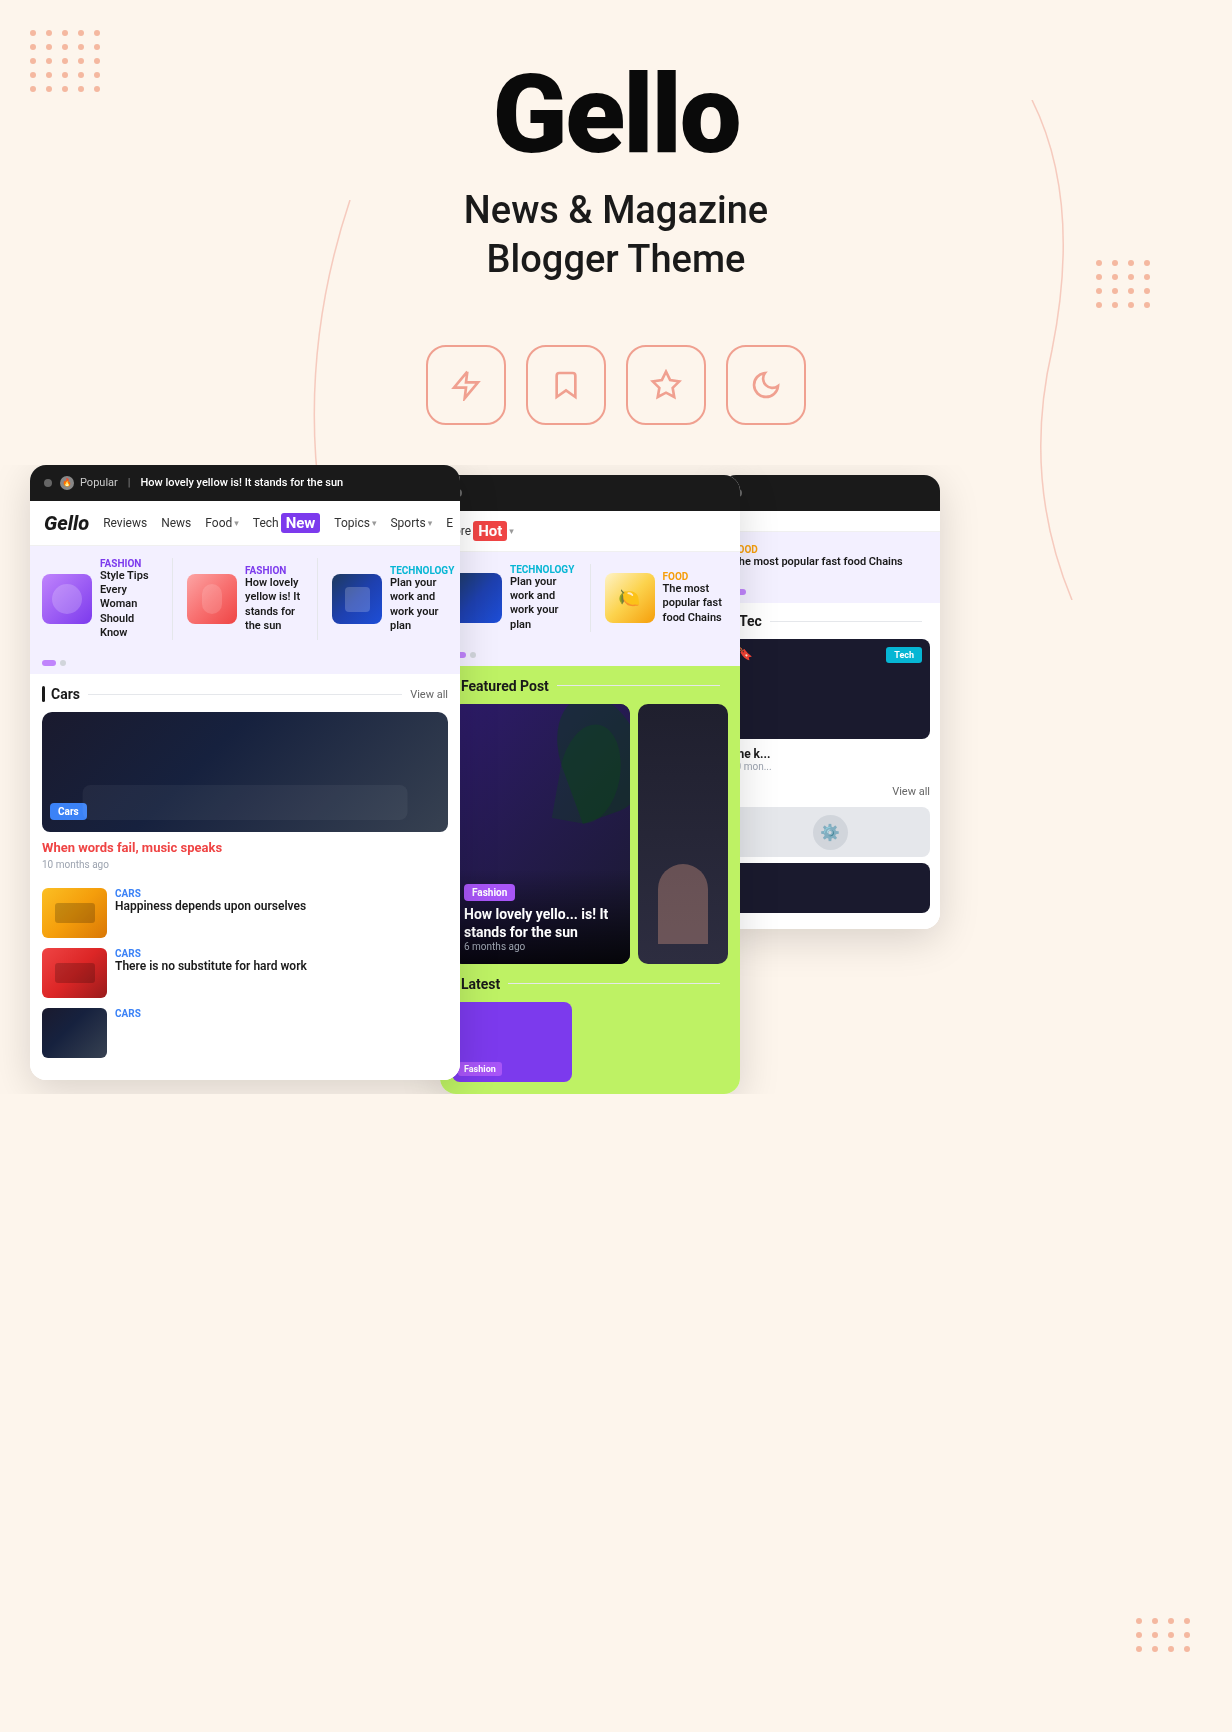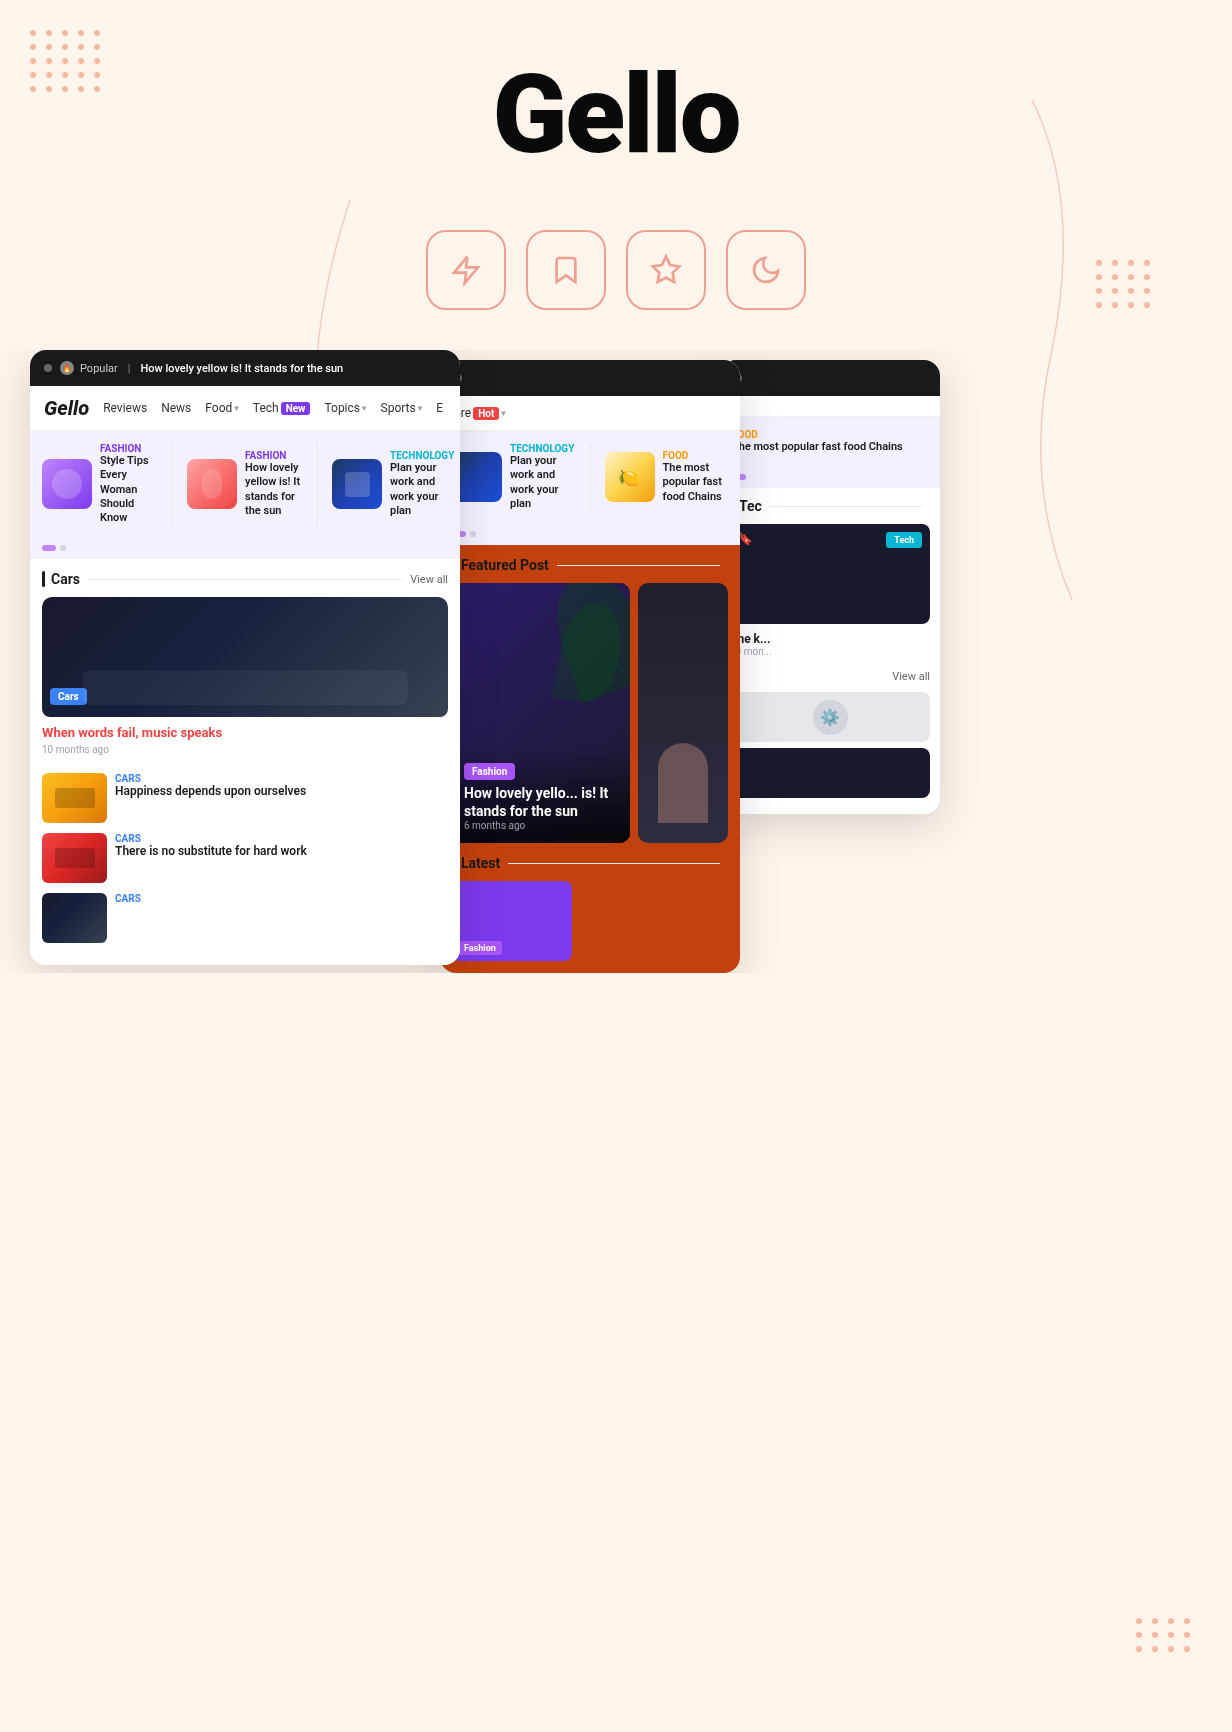--- a/index.html
+++ b/index.html
@@ -183,21 +183,21 @@
       cursor: pointer;
       white-space: nowrap;
       display: flex;
       align-items: center;
       gap: 2px;
     }
     .nav-badge {
       display: inline-block;
       padding: 1px 5px;
       border-radius: 3px;
-      font-size: 10px;
+      font-size: 15px;
       font-weight: 700;
     }
     .badge-new { background: #7c3aed; color: #fff; }
     .badge-hot { background: #ef4444; color: #fff; }
 
     
     .featured-strip {
       background: #f3f0ff;
       padding: 12px;
       display: flex;
@@ -344,21 +344,21 @@
       border-radius: 4px;
       font-size: 10px;
       font-weight: 700;
       color: #fff;
       margin-bottom: 4px;
     }
     .tag-cars { background: #3b82f6; }
     .tag-fashion { background: #a855f7; }
     .m2-section {
       padding: 12px;
-      background: #c2410c;
+      background: #bef264;
     }
 
     
     .m3-content {
       padding: 10px;
       background: #fff;
     }
 
     
     .deco-svg {
@@ -468,20 +468,24 @@
 
 <svg class="deco-svg" style="top:200px;left:0;width:500px;height:400px;" viewBox="0 0 500 400">
   <path d="M 350 0 Q 300 150 320 300 Q 340 400 280 450" stroke="#f0a090" stroke-width="1.5" fill="none" opacity="0.5"></path>
 </svg>
 <svg class="deco-svg" style="top:100px;right:0;width:400px;height:500px;" viewBox="0 0 400 500">
   <path d="M 200 0 Q 250 100 220 250 Q 190 380 240 500" stroke="#f0a090" stroke-width="1.5" fill="none" opacity="0.5"></path>
 </svg>
 
 <div class="hero">
   <h1 class="hero-title">Gello</h1>
+  <p class="hero-subtitle">
+    <span>News &amp; Magazine</span><br>
+    <span>Blogger Theme</span>
+  </p>
 </div>
 
 <div class="icon-row">
   <button class="icon-btn">
     <svg viewBox="0 0 24 24">
       <polyline points="13 2 3 14 12 14 11 22 21 10 12 10 13 2"></polyline>
     </svg>
   </button>
   <button class="icon-btn">
     <svg viewBox="0 0 24 24">

